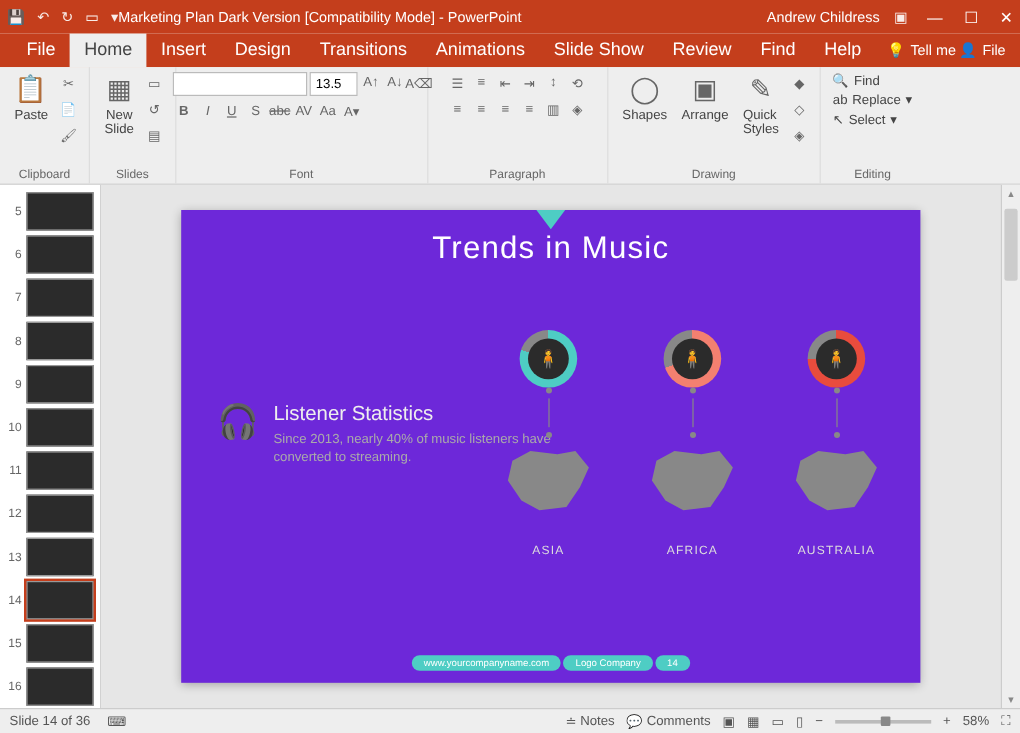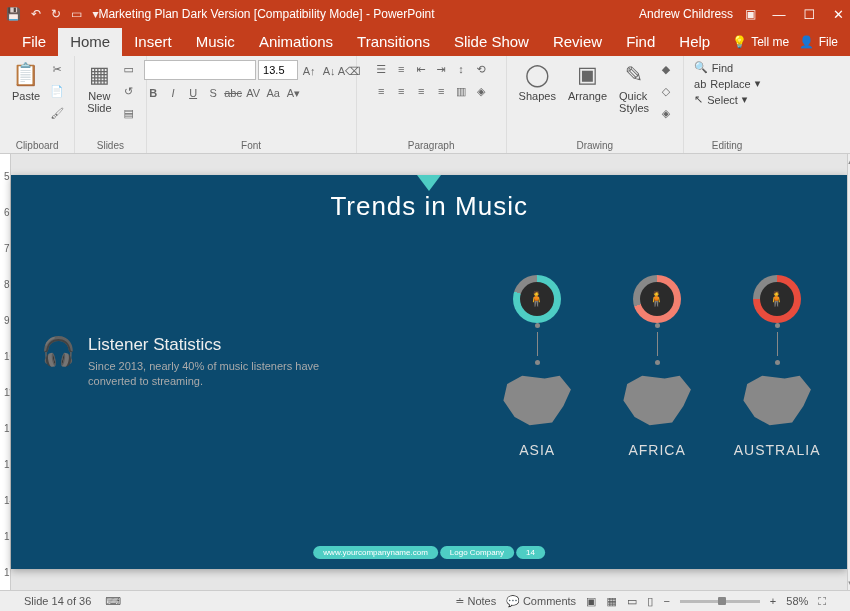--- a/index.html
+++ b/index.html
@@ -14,61 +14,61 @@
 .menu-item{padding:0 12px;height:28px;line-height:28px;font-size:15px;cursor:pointer}
 .menu-item.active{background:#eee;color:#444}
 .tellme{margin-left:10px;font-size:12px;display:flex;align-items:center;gap:4px}
 .share{margin-left:auto;margin-right:12px;font-size:12px;display:flex;align-items:center;gap:4px}
 .ribbon{height:98px;background:#eee;border-bottom:1px solid #ccc;display:flex}
 .rgroup{border-right:1px solid #ddd;padding:4px 8px 2px;display:flex;flex-direction:column;justify-content:space-between;align-items:center}
 .rgroup-label{font-size:10px;color:#666;margin-top:2px}
 .rg-top{display:flex;gap:4px;align-items:flex-start;flex:1}
 .big-btn{display:flex;flex-direction:column;align-items:center;gap:2px;padding:2px 4px;cursor:pointer;font-size:11px}
 .big-btn .ico{font-size:22px;color:#666}
-.font-row{display:flex;gap:2px;align-items:flex-end}
+.font-row{display:flex;gap:2px;align-items:flex-start}
 .font-name{width:112px;height:20px;border:1px solid #bbb;background:#fff;font-size:11px;padding:0 4px}
 .font-size{width:40px;height:20px;border:1px solid #bbb;background:#fff;font-size:11px;padding:0 4px}
 .sbtn{width:18px;height:18px;display:inline-flex;align-items:center;justify-content:center;font-size:11px;color:#666;cursor:pointer}
 .font-rows{display:flex;flex-direction:column;gap:4px}
 .para-grid{display:grid;grid-template-columns:repeat(6,18px);gap:2px}
 .edit-col{display:flex;flex-direction:column;gap:1px;font-size:11px}
 .edit-row{display:flex;align-items:center;gap:4px;padding:1px 2px;cursor:pointer}
 .workspace{display:flex;height:436px;background:#e6e6e6}
 .thumbs{width:84px;background:#fff;overflow-y:auto;border-right:1px solid #ccc;padding:4px 0}
 .thumb-row{display:flex;align-items:center;gap:4px;padding:2px 4px;cursor:pointer}
 .thumb-num{width:14px;font-size:10px;color:#666;text-align:right}
 .thumb{width:56px;height:32px;background:#2b2b2b;border:1px solid #999}
 .thumb-row.active .thumb{outline:2px solid #c43e1c}
 .canvas-area{flex:1;display:flex;align-items:center;justify-content:center;position:relative}
 .vscroll{width:16px;background:#eee;border-left:1px solid #ccc;position:relative}
 .vscroll .vthumb{position:absolute;top:20px;left:2px;right:2px;height:60px;background:#ccc;border-radius:2px}
 .vscroll .arr{position:absolute;left:0;right:0;text-align:center;font-size:9px;color:#888}
-.slide{width:836px;height:394px;background:#0c4a6e;color:#fff;position:relative;box-shadow:0 2px 8px rgba(0,0,0,.3)}
+.slide{width:616px;height:394px;background:#6d28d9;color:#fff;position:relative;box-shadow:0 2px 8px rgba(0,0,0,.3)}
 .slide-title{text-align:center;font-size:26px;font-weight:300;margin-top:16px;letter-spacing:1px}
 .subtitle-box{margin:8px auto 0;width:500px;border:1px dashed #888;padding:3px;font-size:11px;text-align:center;color:#ccc}
 .stats-section{position:absolute;left:30px;top:160px;width:310px;display:flex;gap:12px}
 .headphone-ico{font-size:28px;color:#4ecdc4}
 .stats-title{font-size:17px;color:#eee;margin-bottom:4px;font-weight:300}
 .stats-desc{font-size:11px;color:#aaa;line-height:1.4}
 .regions{position:absolute;right:30px;top:100px;display:flex;gap:40px}
 .region{display:flex;flex-direction:column;align-items:center;width:80px}
 .donut{width:48px;height:48px;border-radius:50%;position:relative;display:flex;align-items:center;justify-content:center}
 .donut::before{content:"";position:absolute;inset:7px;background:#2b2b2b;border-radius:50%}
 .donut .di{position:relative;z-index:1;font-size:15px}
 .d1{background:conic-gradient(#4ecdc4 0 80%,#888 80% 100%)}
 .d2{background:conic-gradient(#f38070 0 70%,#888 70% 100%)}
 .d3{background:conic-gradient(#e84c3d 0 75%,#888 75% 100%)}
 .stem{width:1px;height:24px;background:#888;margin:4px 0}
 .dot{width:5px;height:5px;background:#888;border-radius:50%}
 .map{width:75px;height:55px;background:#888;margin:8px 0;clip-path:polygon(10% 20%,30% 5%,60% 10%,80% 5%,95% 30%,85% 60%,70% 90%,40% 95%,20% 80%,5% 50%)}
-.region-name{font-size:14px;letter-spacing:1px;color:#ddd;margin-top:6px}
+.region-name{font-size:10px;letter-spacing:1px;color:#ddd;margin-top:18px}
 .triangle-deco{position:absolute;top:0;left:50%;transform:translateX(-50%);width:0;height:0;border-left:12px solid transparent;border-right:12px solid transparent;border-top:16px solid #4ecdc4}
 .footer-pill{position:absolute;bottom:10px;left:50%;transform:translateX(-50%);display:flex;gap:2px;font-size:8px}
 .pill{background:#4ecdc4;color:#fff;padding:2px 10px;border-radius:8px}
-.statusbar{height:21px;background:#eee;border-top:1px solid #ccc;display:flex;align-items:center;padding:0 24px;font-size:11px;color:#555}
+.statusbar{height:21px;background:#eee;border-top:1px solid #ccc;display:flex;align-items:center;padding:0 8px;font-size:11px;color:#555}
 .sb-right{margin-left:auto;display:flex;align-items:center;gap:10px}
 .sb-btn{cursor:pointer;display:flex;align-items:center;gap:3px}
 .zoom-slider{width:80px;height:3px;background:#bbb;position:relative}
 .zoom-slider::after{content:"";position:absolute;left:48%;top:-3px;width:8px;height:8px;background:#888;border-radius:1px}
 </style>
 </head>
 <body>
 
 <div class="titlebar">
   <div class="tb-left">
@@ -85,23 +85,23 @@
     <span>—</span>
     <span>☐</span>
     <span>✕</span>
   </div>
 </div>
 
 <div class="menubar">
   <div class="menu-item">File</div>
   <div class="menu-item active">Home</div>
   <div class="menu-item">Insert</div>
-  <div class="menu-item">Music</div>
+  <div class="menu-item">Design</div>
+  <div class="menu-item">Transitions</div>
   <div class="menu-item">Animations</div>
-  <div class="menu-item">Transitions</div>
   <div class="menu-item">Slide Show</div>
   <div class="menu-item">Review</div>
   <div class="menu-item">Find</div>
   <div class="menu-item">Help</div>
   <div class="tellme">💡 <span>Tell me</span></div>
   <div class="share">👤 <span>File</span></div>
 </div>
 
 <div class="ribbon">
   <div class="rgroup">

